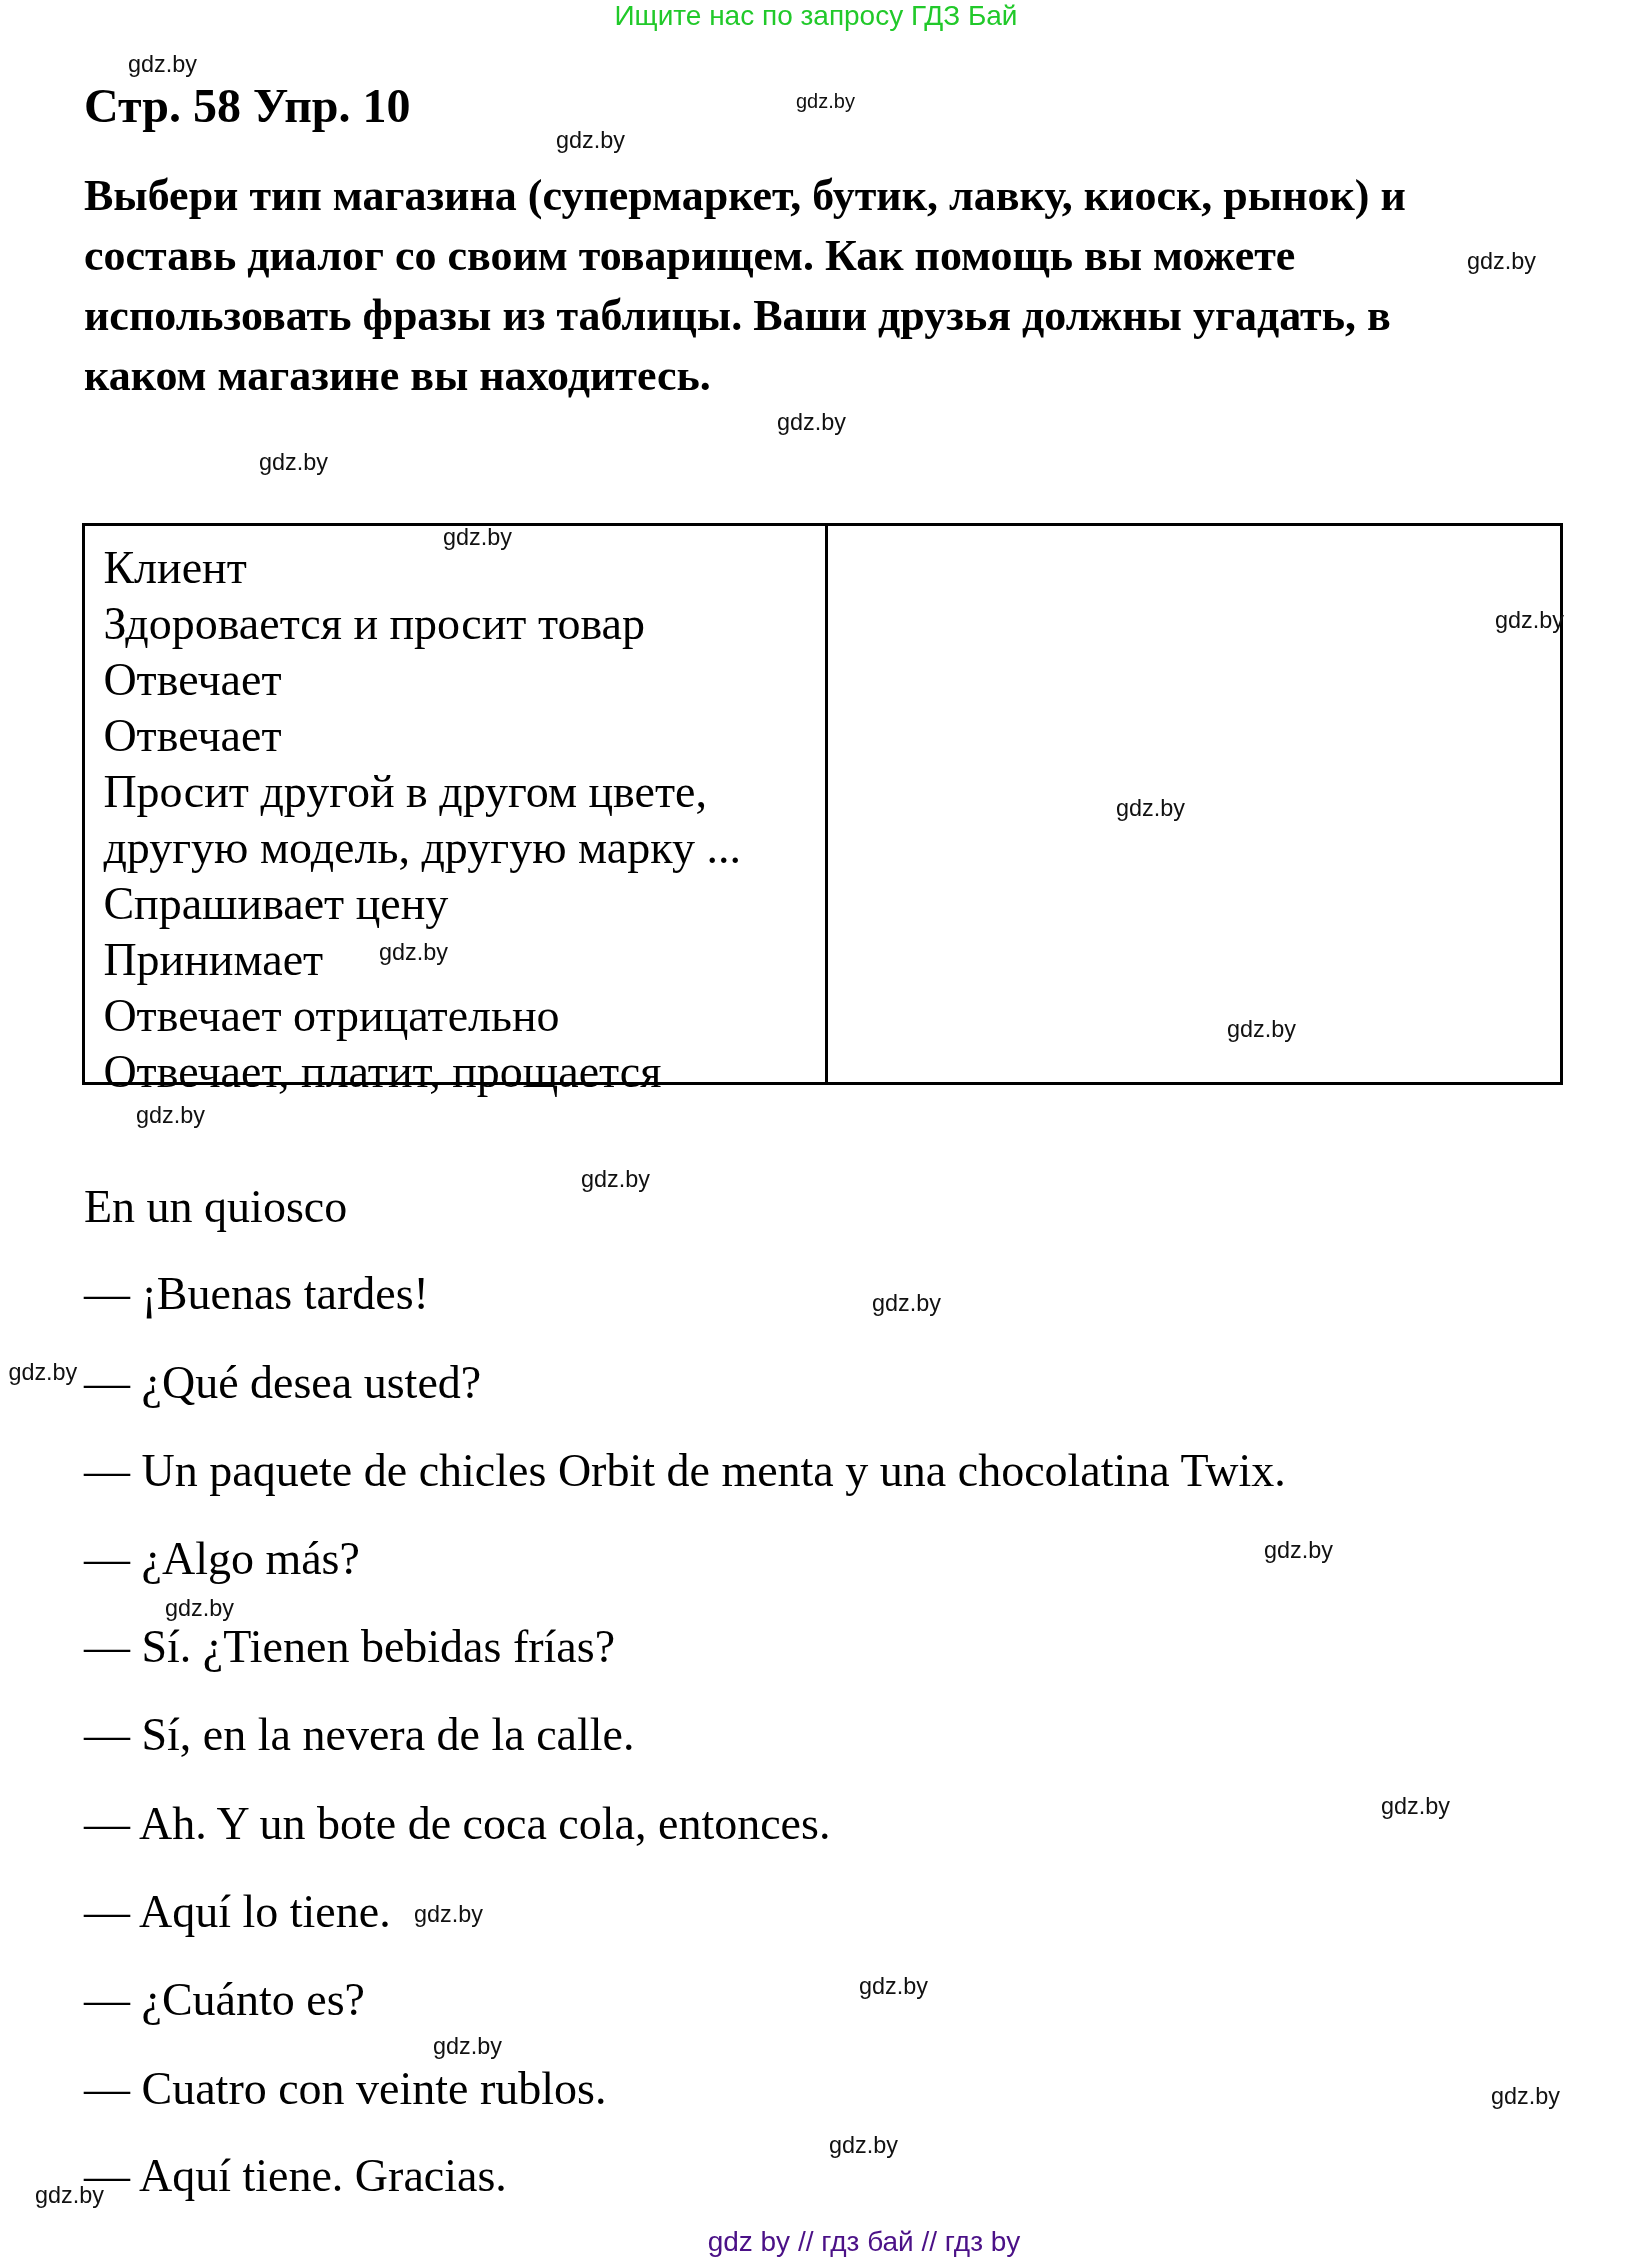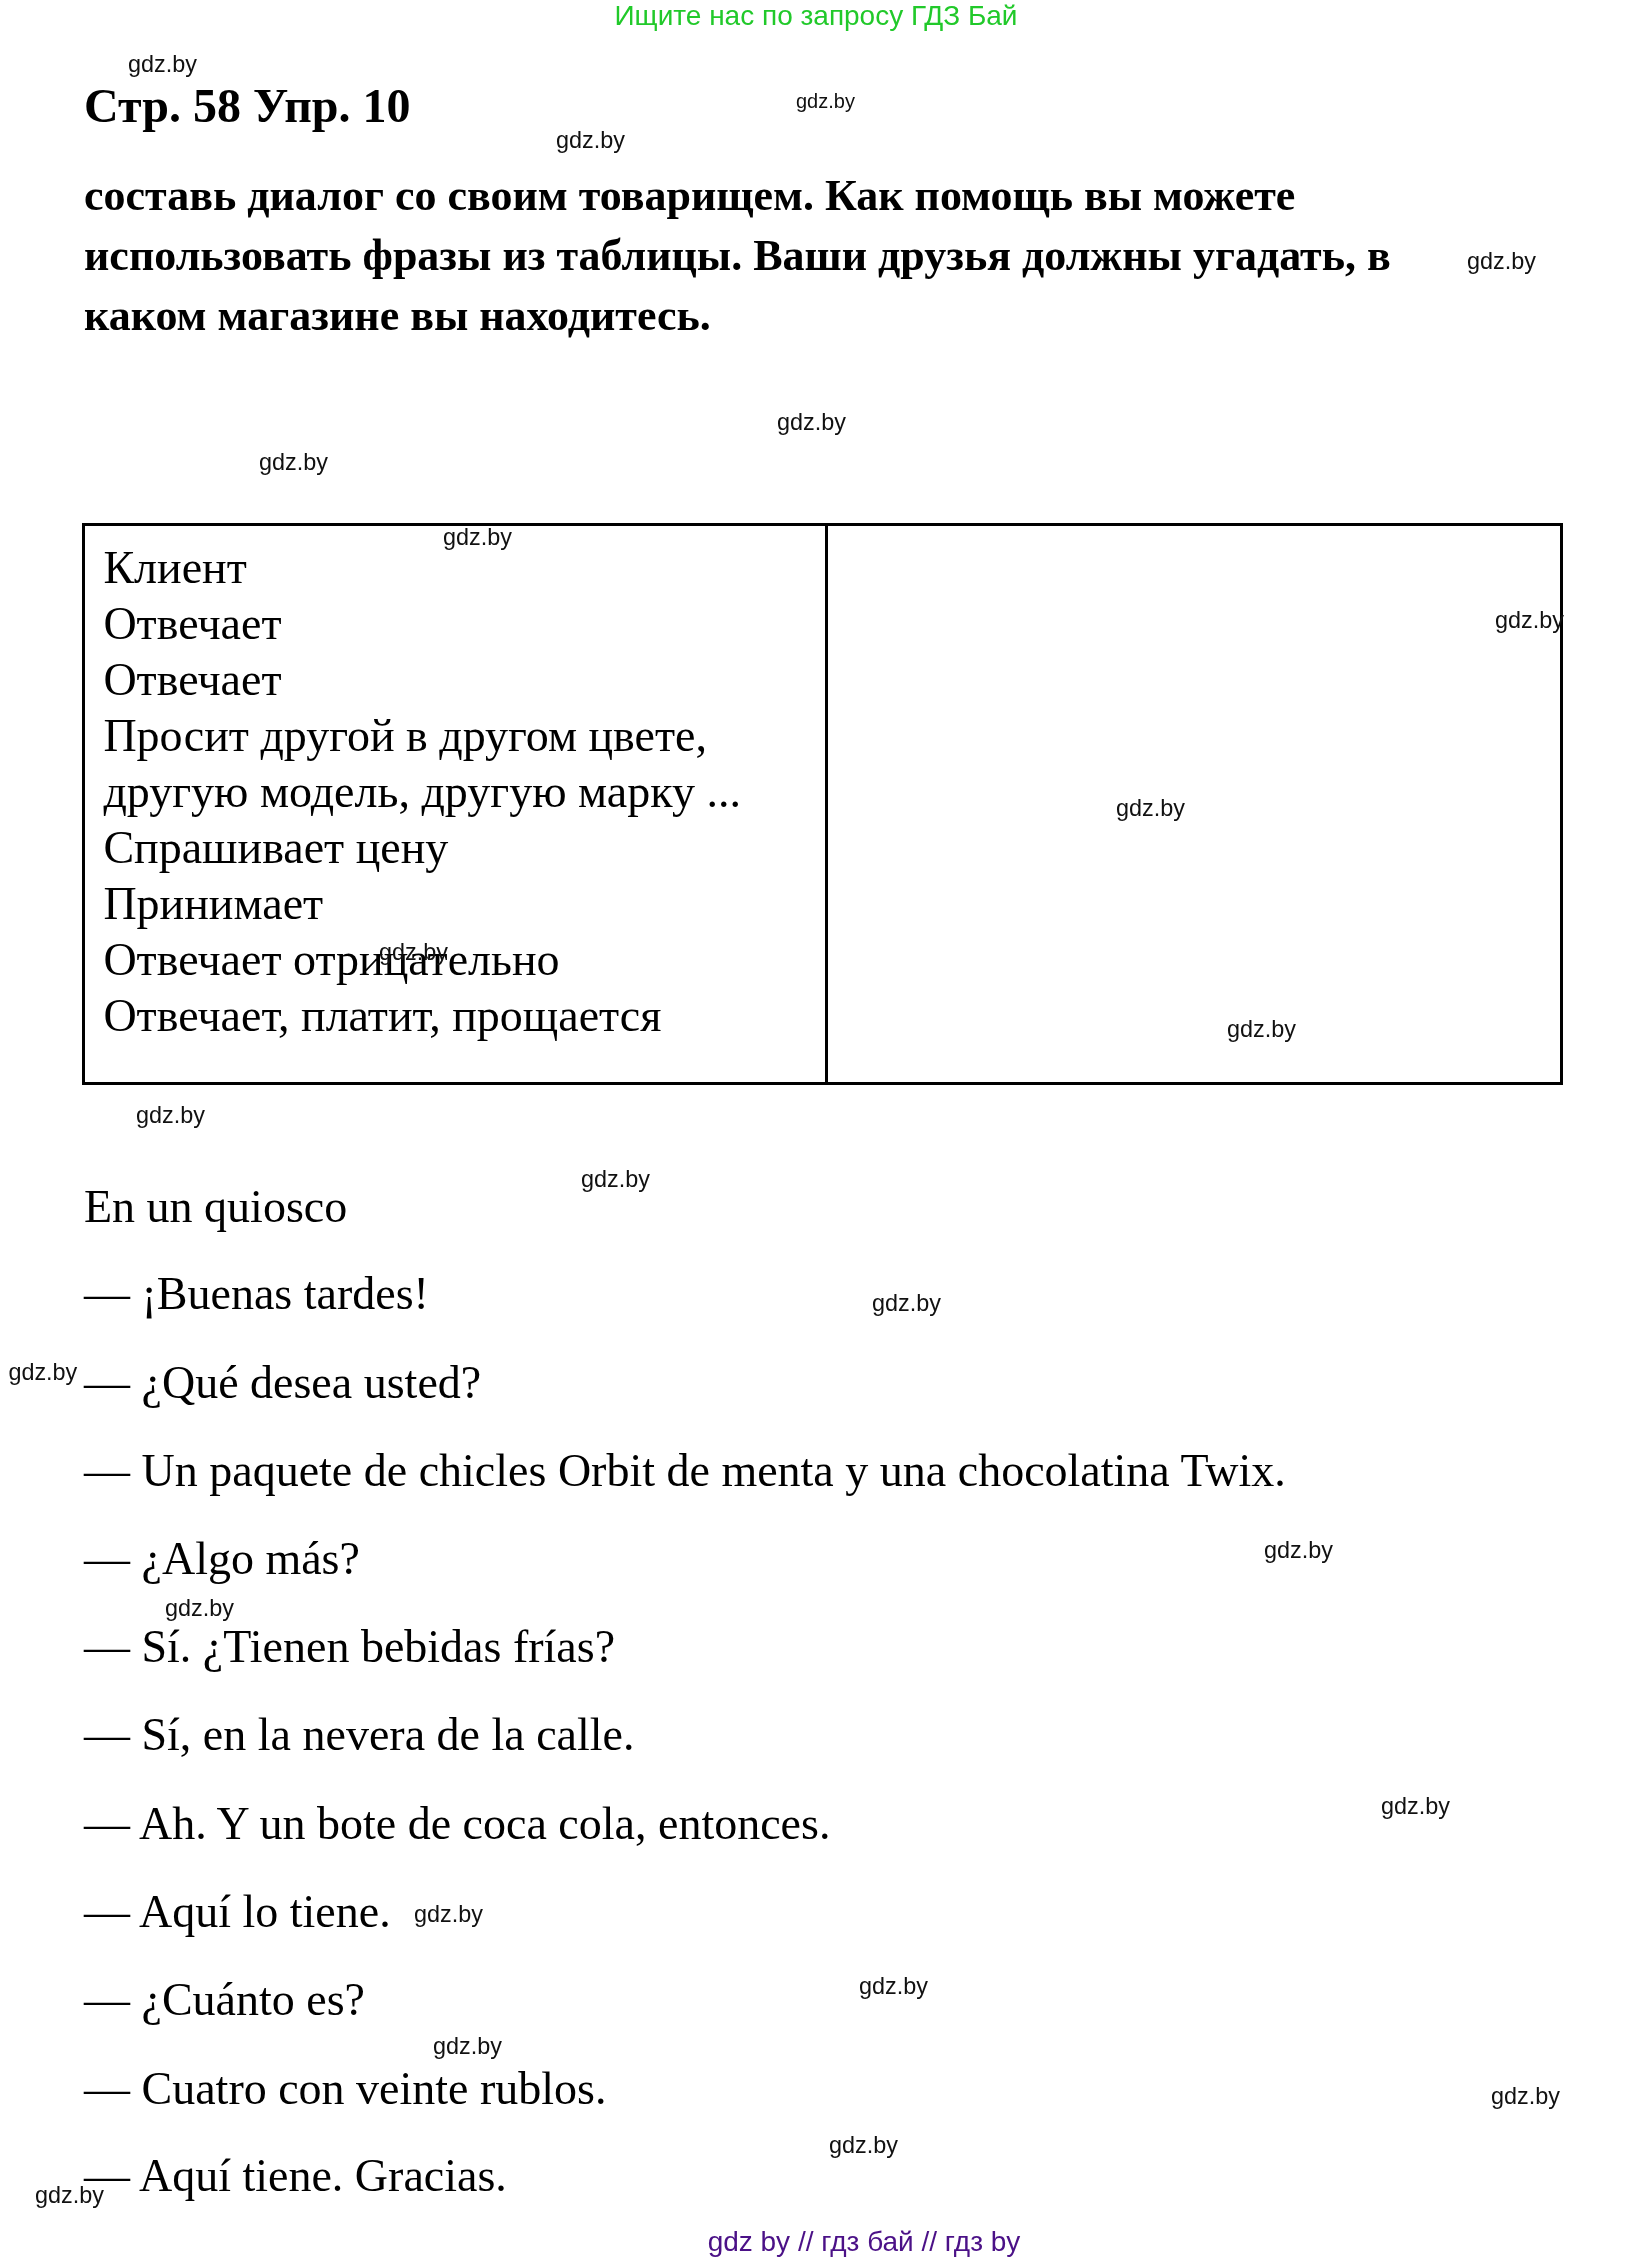--- a/index.html
+++ b/index.html
@@ -22,28 +22,30 @@
     .dline { left: 84px; font-size: 46px; line-height: 55px; }
   </style>
 </head>
 <body>
 
 <div class="abs banner-top">Ищите нас по запросу ГДЗ Бай</div>
 
 <div class="abs title">Стр. 58 Упр. 10</div>
 
 <div class="abs task">
+  <div>Выбери тип магазина (супермаркет, бутик, лавку, киоск, рынок) и</div>
   <div>составь диалог со своим товарищем. Как помощь вы можете</div>
   <div>использовать фразы из таблицы.  Ваши друзья должны угадать, в</div>
   <div>каком магазине вы находитесь.</div>
 </div>
 
 <div class="abs tbl">
   <div class="col-left">
     <div>Клиент</div>
+    <div>Здоровается и просит товар</div>
     <div>Отвечает</div>
     <div>Отвечает</div>
     <div>Просит другой в другом цвете,</div>
     <div>другую модель, другую марку ...</div>
     <div>Спрашивает цену</div>
     <div>Принимает</div>
     <div>Отвечает отрицательно</div>
     <div>Отвечает, платит, прощается</div>
   </div>
   <div class="divider"></div>

